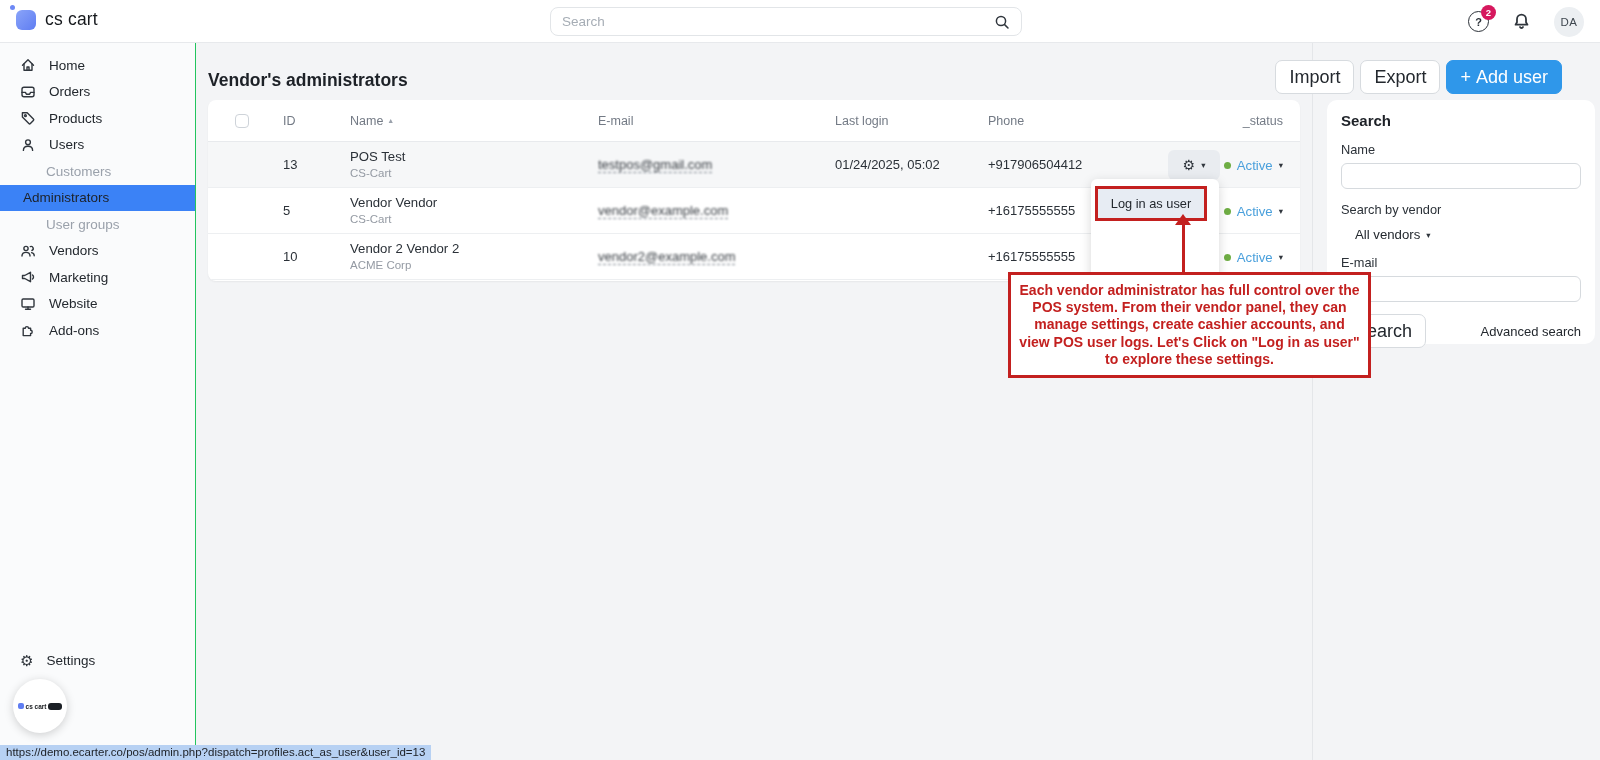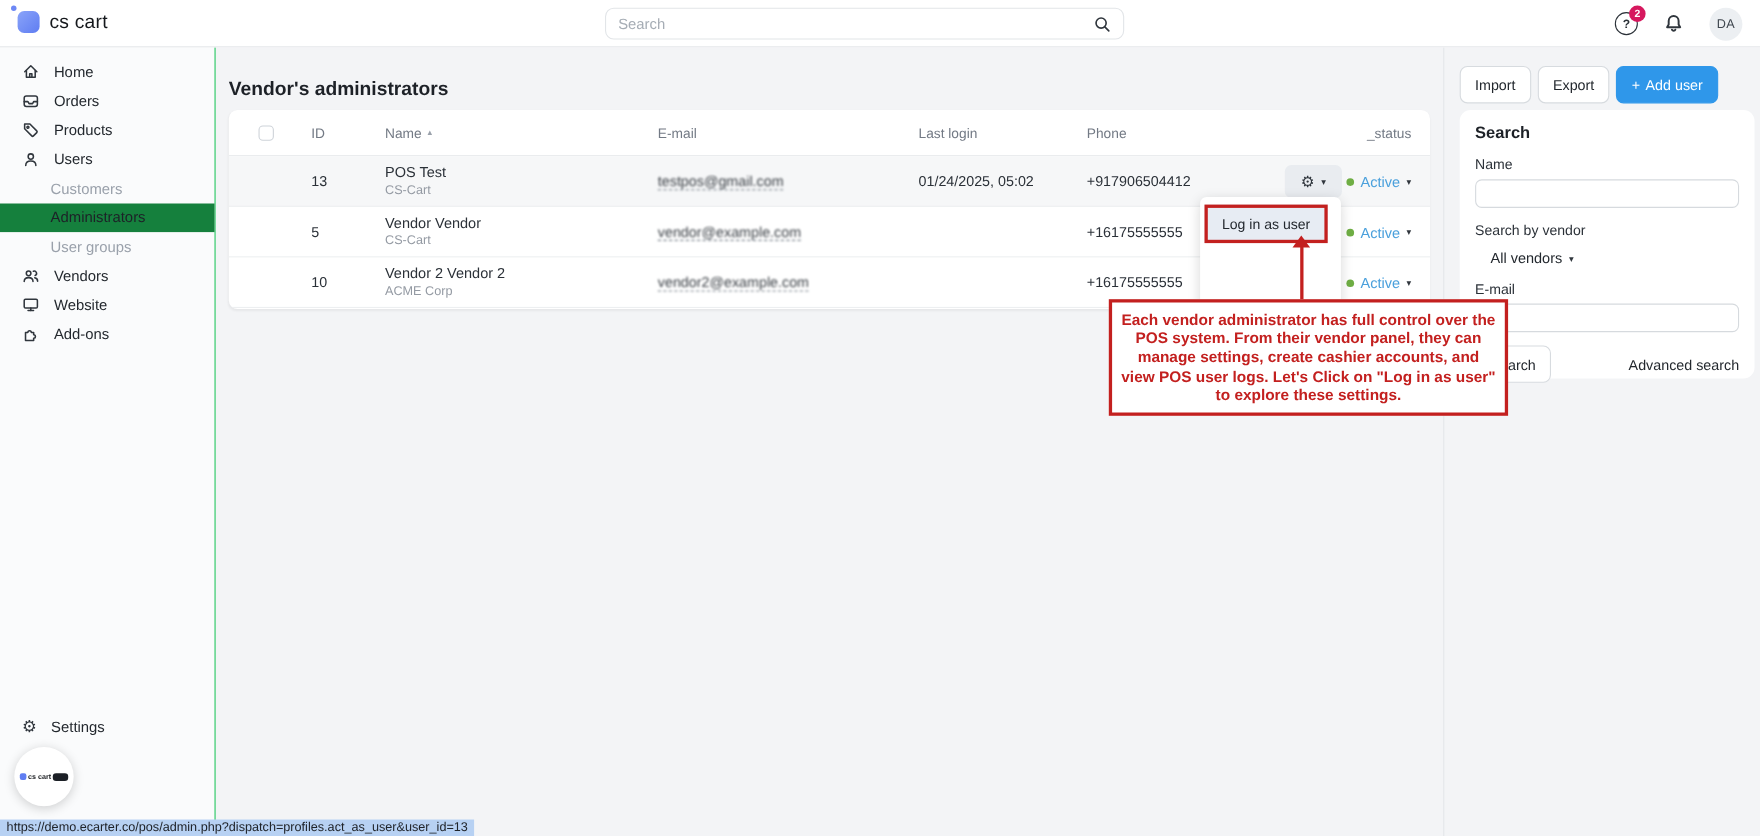--- a/index.html
+++ b/index.html
@@ -18,37 +18,37 @@
   .top-icons { position:absolute; right:16px; top:0; height:43px; display:flex; align-items:center; gap:23px; }
   .help-icon { position:relative; width:21px; height:21px; border:1.6px solid #2b3138; border-radius:50%; display:flex; align-items:center; justify-content:center; font-size:11px; font-weight:bold; color:#2b3138; cursor:pointer; }
   .help-badge { position:absolute; top:-7px; right:-8px; min-width:15px; height:15px; border-radius:8px; background:#d6185e; color:#fff; font-size:9.5px; font-weight:bold; display:flex; align-items:center; justify-content:center; padding:0 4px; }
   .avatar { width:30px; height:30px; border-radius:50%; background:#eceff2; color:#3f474f; font-size:11.5px; letter-spacing:.4px; display:flex; align-items:center; justify-content:center; cursor:pointer; }
 
   
   .sidebar { position:absolute; left:0; top:43px; width:196px; height:717px; background:#fafbfc; border-right:1px solid #22c55e; padding-top:9px; z-index:10; }
   .nav-item { height:26.5px; display:flex; align-items:center; gap:13px; padding-left:20px; font-size:13.5px; color:#23282e; cursor:pointer; }
   .nav-item svg { width:16px; height:16px; flex:none; stroke:#30363d; fill:none; stroke-width:1.4; stroke-linecap:round; stroke-linejoin:round; }
   .nav-item.sub { padding-left:46px; color:#9aa1ab; }
-  .nav-item.active { background:#15803d; color:#1d2127; }
+  .nav-item.active { background:#3b82f6; color:#1d2127;padding-left:23px; }
   .nav-settings { position:absolute; left:0; top:604px; width:100%; }
   .gear-glyph { font-size:15px; line-height:1; color:#30363d; }
 
   .float-badge { position:absolute; left:13px; top:679px; width:54px; height:54px; border-radius:50%; background:#fff; box-shadow:0 2px 10px rgba(0,0,0,.18); display:flex; align-items:center; justify-content:center; gap:2px; z-index:60; cursor:pointer; }
   .fb-square { width:6px; height:6px; border-radius:2px; background:#5f7df2; }
   .fb-text { font-size:6.5px; color:#15181c; font-weight:bold; }
   .fb-pill { width:14px; height:7px; border-radius:3px; background:#1c2026; }
 
   .statusbar { position:absolute; left:0; top:745px; height:15px; background:#b7d1f3; color:#20242a; font-size:11.5px; line-height:15px; padding:0 6px; white-space:nowrap; z-index:70; display:inline-block; }
 
   
   .main { position:absolute; left:196px; top:43px; width:1404px; height:717px; }
   .main-divider { position:absolute; left:1116px; top:0; width:1px; height:717px; background:#e4e6e9; }
   .page-title { position:absolute; left:12px; top:17px; font-size:17.5px; font-weight:bold; color:#1d2127;margin-top:10px; }
   .actions { position:absolute; top:17px; right:38px; display:flex; gap:6px; }
-  .btn { height:17px; padding:16px 13px; border:1px solid #d7dbdf; border-radius:7px; background:#fff; font-size:13px; color:#23282e; display:flex; align-items:center; cursor:pointer; font-family:inherit; }
+  .btn { height:17px; padding:16px 13px; border:1px solid #d7dbdf; border-radius:7px; background:#fff; font-size:18px; color:#23282e; display:flex; align-items:center; cursor:pointer; font-family:inherit; }
   .btn-primary { background:#2f97ea; border-color:#2f97ea; color:#fff; gap:5px; }
 
   
   .table-card { position:absolute; left:12px; top:57px; width:1092px; height:181px; background:#fff; border-radius:8px; box-shadow:0 1px 2px rgba(27,31,35,.06); overflow:hidden; }
   .thead { position:relative; height:42px; border-bottom:1px solid #e8eaed; font-size:12.5px; color:#737a85; }
   .thead .hc { position:absolute; line-height:42px; }
   .checkbox { position:absolute; left:27px; top:14px; width:14px; height:14px; border:1.5px solid #ced3d9; border-radius:4px; background:#fff; cursor:pointer; }
   .h-id{left:75px;} .h-name{left:142px; cursor:pointer;} .h-email{left:390px;} .h-login{left:627px;} .h-phone{left:780px;} .h-status{right:17px;}
   .sort-asc { font-size:7px; color:#9aa1ab; vertical-align:2px; margin-left:4px; }
   .trow { position:relative; height:46px; border-bottom:1px solid #edeff1; font-size:13px; }
@@ -162,20 +162,27 @@
     <svg viewBox="0 0 16 16">
         <circle cx="6" cy="5.5" r="2.1"></circle>
         <path d="M2 13 c0 -2.3 1.8 -3.6 4 -3.6 s4 1.3 4 3.6"></path>
         <path d="M10.3 3.6 a2.1 2.1 0 0 1 1.6 3.9"></path>
         <path d="M11.6 9.6 c1.6 .3 2.6 1.5 2.6 3.1"></path>
       </svg>
     <span>Vendors</span>
   </div>
   <div class="nav-item">
     <svg viewBox="0 0 16 16">
+        <path d="M2.5 6.5 v3 h2.2 l5.8 3.2 V3.3 L4.7 6.5 z"></path>
+        <path d="M12.5 6 a2.5 2.5 0 0 1 0 4"></path>
+      </svg>
+    <span>Marketing</span>
+  </div>
+  <div class="nav-item">
+    <svg viewBox="0 0 16 16">
         <rect x="2" y="3" width="12" height="8" rx="1.2"></rect>
         <line x1="8" y1="11" x2="8" y2="13.3"></line>
         <line x1="5.5" y1="13.3" x2="10.5" y2="13.3"></line>
       </svg>
     <span>Website</span>
   </div>
   <div class="nav-item">
     <svg viewBox="0 0 16 16">
         <path d="M3.2 6.2 h2.1 a1.6 1.6 0 1 1 3.2 0 h2.1 v2.1 a1.6 1.6 0 1 1 0 3.2 v2.1 h-7.4 z"></path>
       </svg>

